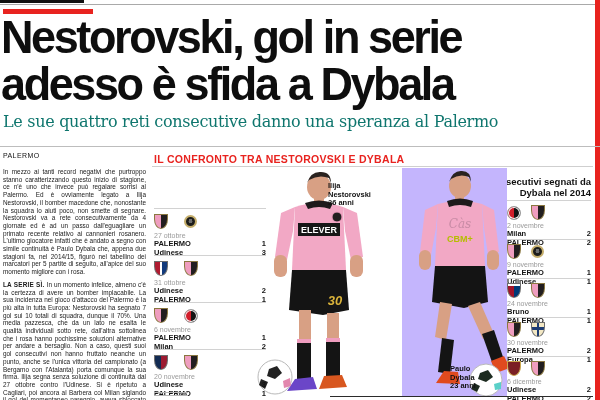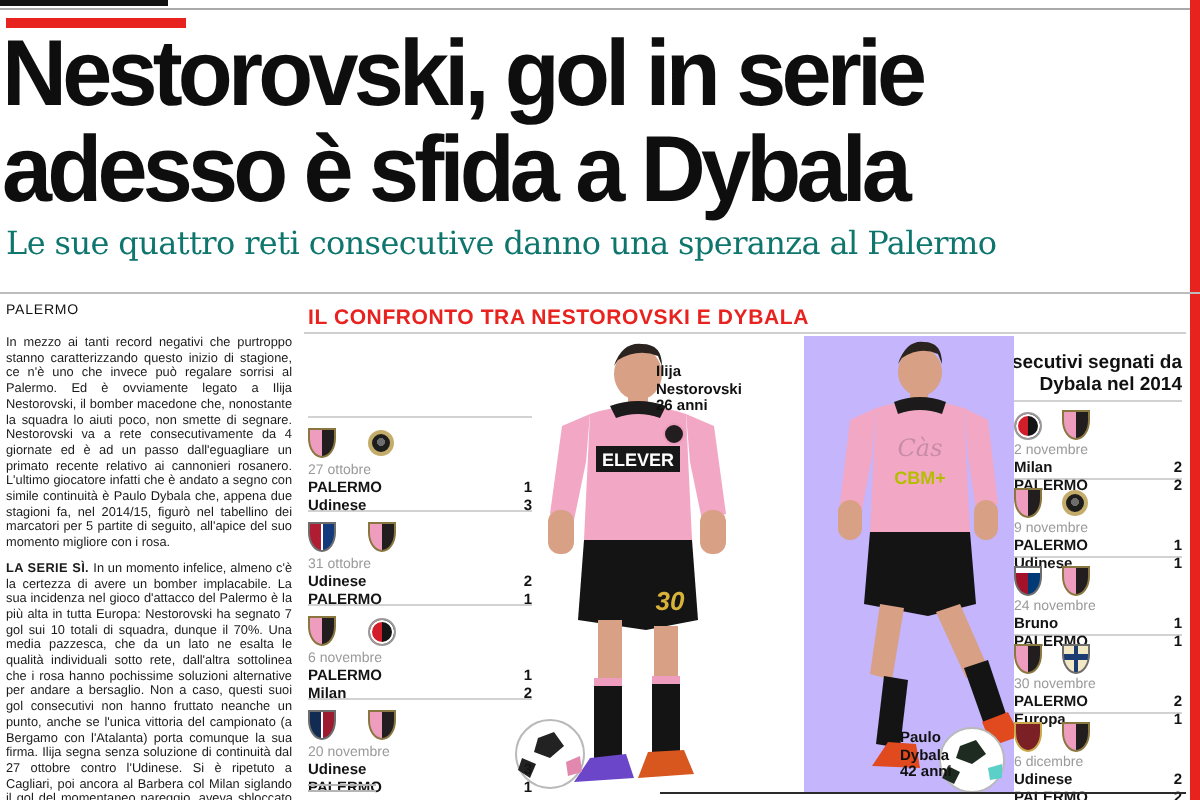--- a/index.html
+++ b/index.html
@@ -175,21 +175,21 @@
         <path d="M72 215 L78 218 L75 224 L69 221 Z" fill="#1d2b20"></path>
       </svg>
     </div>
 
     <div class="player-label nest-label">
       <div>Ilija Nestorovski</div>
       <div>26 anni</div>
     </div>
     <div class="player-label dyb-label">
       <div>Paulo Dybala</div>
-      <div>42 anni</div>
+      <div>23 anni</div>
     </div>
 
     <div class="match-col left-col" id="left-matches">
         <div class="match">
           <div class="mlogos">
             <span class="logo logo-palermo"></span>
             <span class="logo logo-udinese"></span>
           </div>
           <div class="mdate">27 ottobre</div>
           <div class="mrow">

